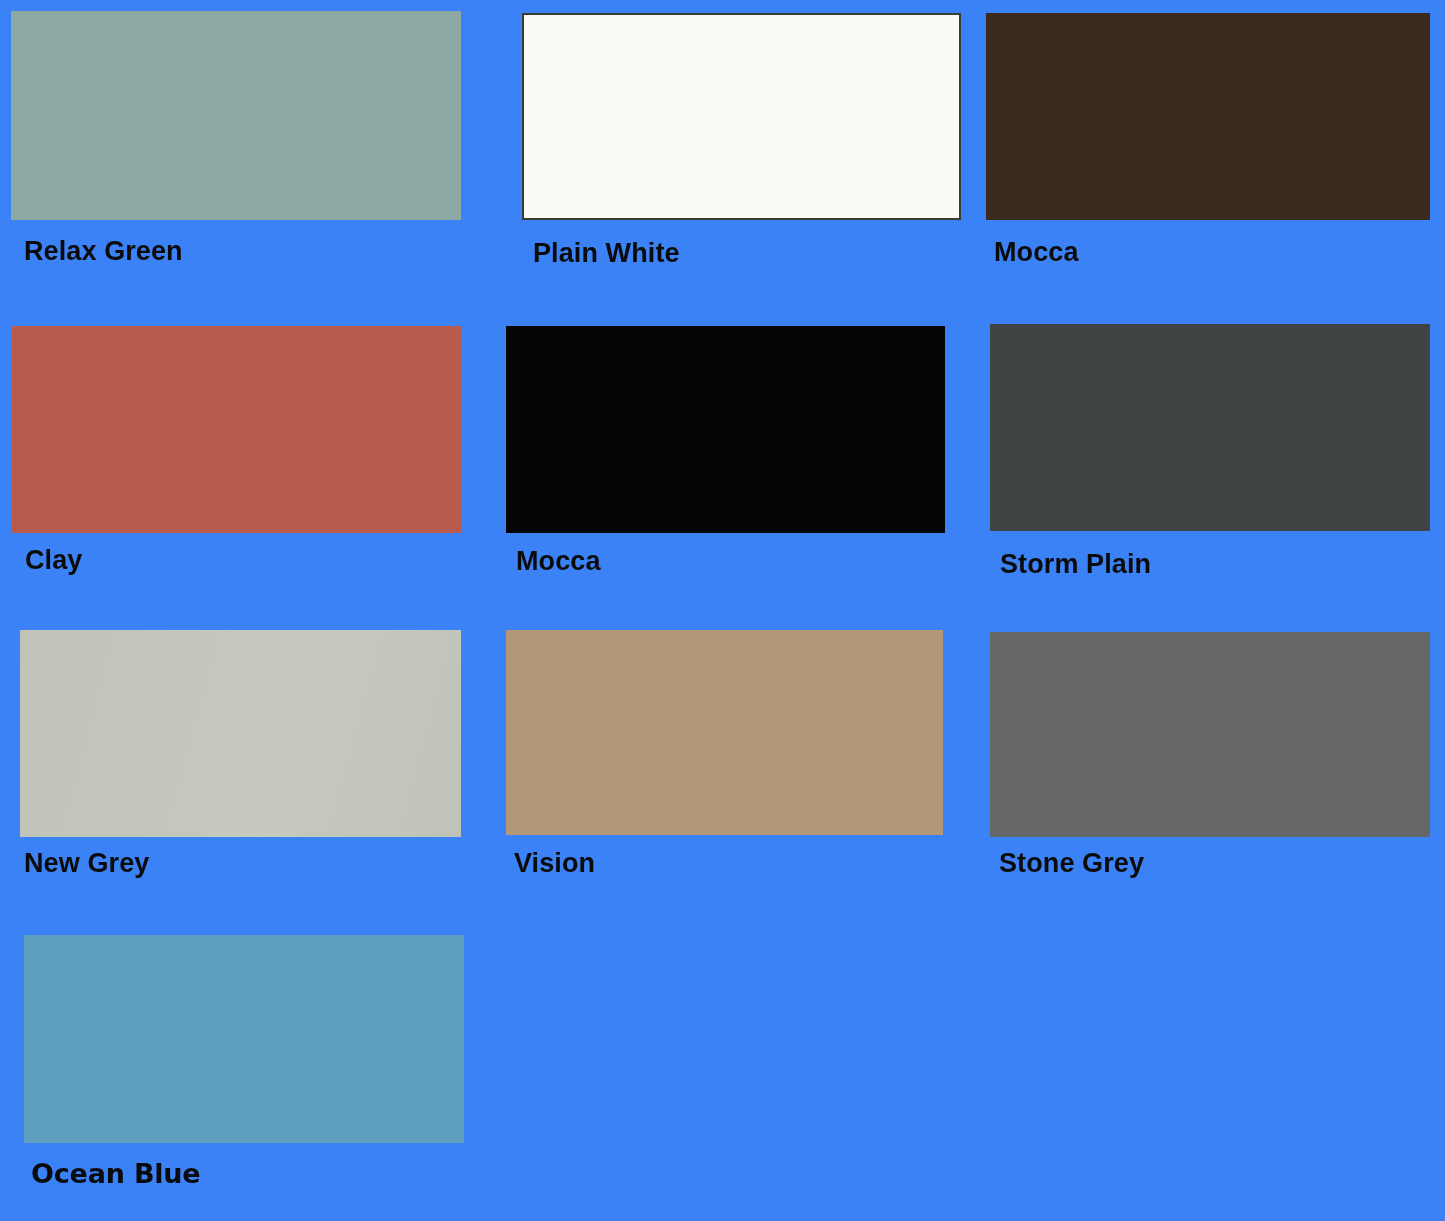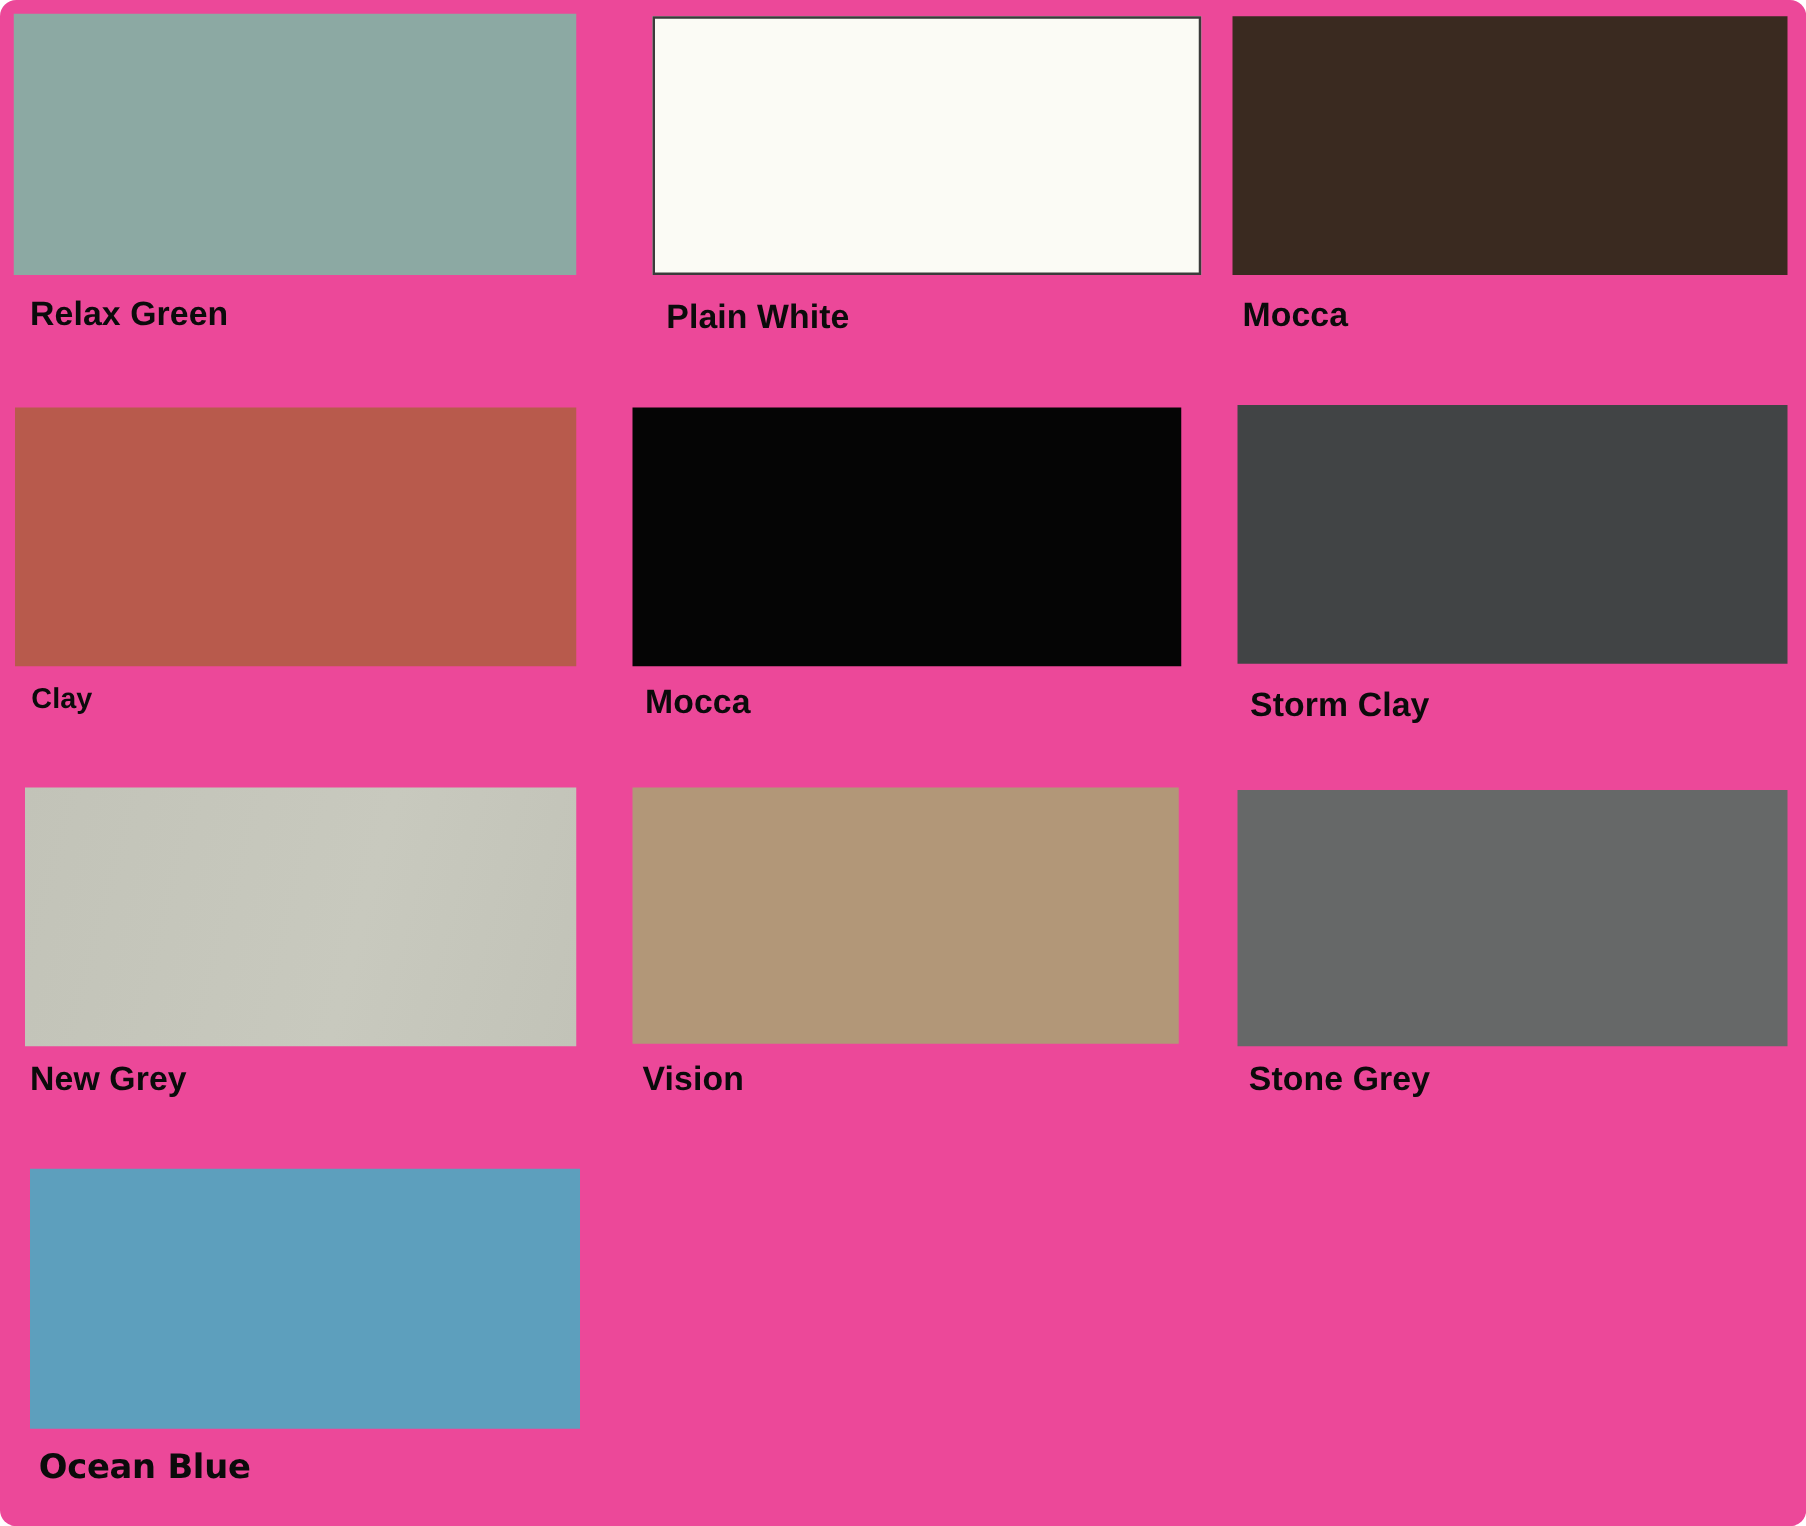--- a/index.html
+++ b/index.html
@@ -45,44 +45,44 @@
   }
 
   .swatch-label.alt-face {
     font-family: "DejaVu Sans", sans-serif;
     letter-spacing: -0.2px;
   }
 </style>
 </head>
 <body>
 
-<div id="palette-board" style="background: #ec4899; border-radius: 13px;">
+<div id="palette-board" style="background: #3b82f6;">
     <div class="swatch-cell" style="left: 0px; top: 0px; width: 1445px; height: 1221px; pointer-events: none;">
       <div class="swatch-chip" style="pointer-events: auto; left: 11px; top: 11px; width: 450px; height: 209px; background: rgb(140, 169, 163);"></div>
       <div class="swatch-label" style="pointer-events: auto; left: 24px; top: 236px; font-size: 27px;">Relax Green</div>
     </div>
     <div class="swatch-cell" style="left: 0px; top: 0px; width: 1445px; height: 1073px; pointer-events: none; margin-left: 16px;">
       <div class="swatch-chip" style="pointer-events: auto; left: 506px; top: 13px; width: 439px; height: 207px; background: rgb(251, 251, 245); border: 2px solid rgb(59, 59, 59);"></div>
       <div class="swatch-label" style="pointer-events: auto; left: 517px; top: 238px; font-size: 27px;">Plain White</div>
     </div>
     <div class="swatch-cell" style="left: 0px; top: 0px; width: 1445px; height: 1221px; pointer-events: none;">
       <div class="swatch-chip" style="pointer-events: auto; left: 986px; top: 13px; width: 444px; height: 207px; background: rgb(58, 42, 32);"></div>
       <div class="swatch-label" style="pointer-events: auto; left: 994px; top: 237px; font-size: 27px;">Mocca</div>
     </div>
     <div class="swatch-cell" style="left: 0px; top: 0px; width: 1445px; height: 1221px; pointer-events: none;">
       <div class="swatch-chip" style="pointer-events: auto; left: 12px; top: 326px; width: 449px; height: 207px; background: rgb(184, 90, 76);"></div>
-      <div class="swatch-label" style="pointer-events: auto; left: 25px; top: 545px; font-size: 23px;">Clay</div>
+      <div class="swatch-label" style="pointer-events: auto; left: 25px; top: 545px; font-size: 27px;">Clay</div>
     </div>
     <div class="swatch-cell" style="left: 0px; top: 0px; width: 1445px; height: 1221px; pointer-events: none;">
       <div class="swatch-chip" style="pointer-events: auto; left: 506px; top: 326px; width: 439px; height: 207px; background: rgb(5, 5, 5);"></div>
       <div class="swatch-label" style="pointer-events: auto; left: 516px; top: 546px; font-size: 27px;">Mocca</div>
     </div>
     <div class="swatch-cell" style="left: 0px; top: 0px; width: 1445px; height: 1221px; pointer-events: none;">
       <div class="swatch-chip" style="pointer-events: auto; left: 990px; top: 324px; width: 440px; height: 207px; background: rgb(65, 68, 69);"></div>
-      <div class="swatch-label" style="pointer-events: auto; left: 1000px; top: 549px; font-size: 27px;">Storm Clay</div>
+      <div class="swatch-label" style="pointer-events: auto; left: 1000px; top: 549px; font-size: 27px;">Storm Plain</div>
     </div>
     <div class="swatch-cell" style="left: 0px; top: 0px; width: 1445px; height: 994px; pointer-events: none;">
       <div class="swatch-chip" style="pointer-events: auto; left: 20px; top: 630px; width: 441px; height: 207px; background: linear-gradient(105deg, rgb(194, 195, 184) 0%, rgb(200, 201, 190) 60%, rgb(194, 195, 184) 100%);"></div>
       <div class="swatch-label" style="pointer-events: auto; left: 24px; top: 848px; font-size: 27px;">New Grey</div>
     </div>
     <div class="swatch-cell" style="left: 0px; top: 0px; width: 1445px; height: 902px; pointer-events: none;">
       <div class="swatch-chip" style="pointer-events: auto; left: 506px; top: 630px; width: 437px; height: 205px; background: rgb(178, 151, 120);"></div>
       <div class="swatch-label" style="pointer-events: auto; left: 514px; top: 848px; font-size: 27px;">Vision</div>
     </div>
     <div class="swatch-cell" style="left: 0px; top: 0px; width: 1445px; height: 1221px; pointer-events: none;">

